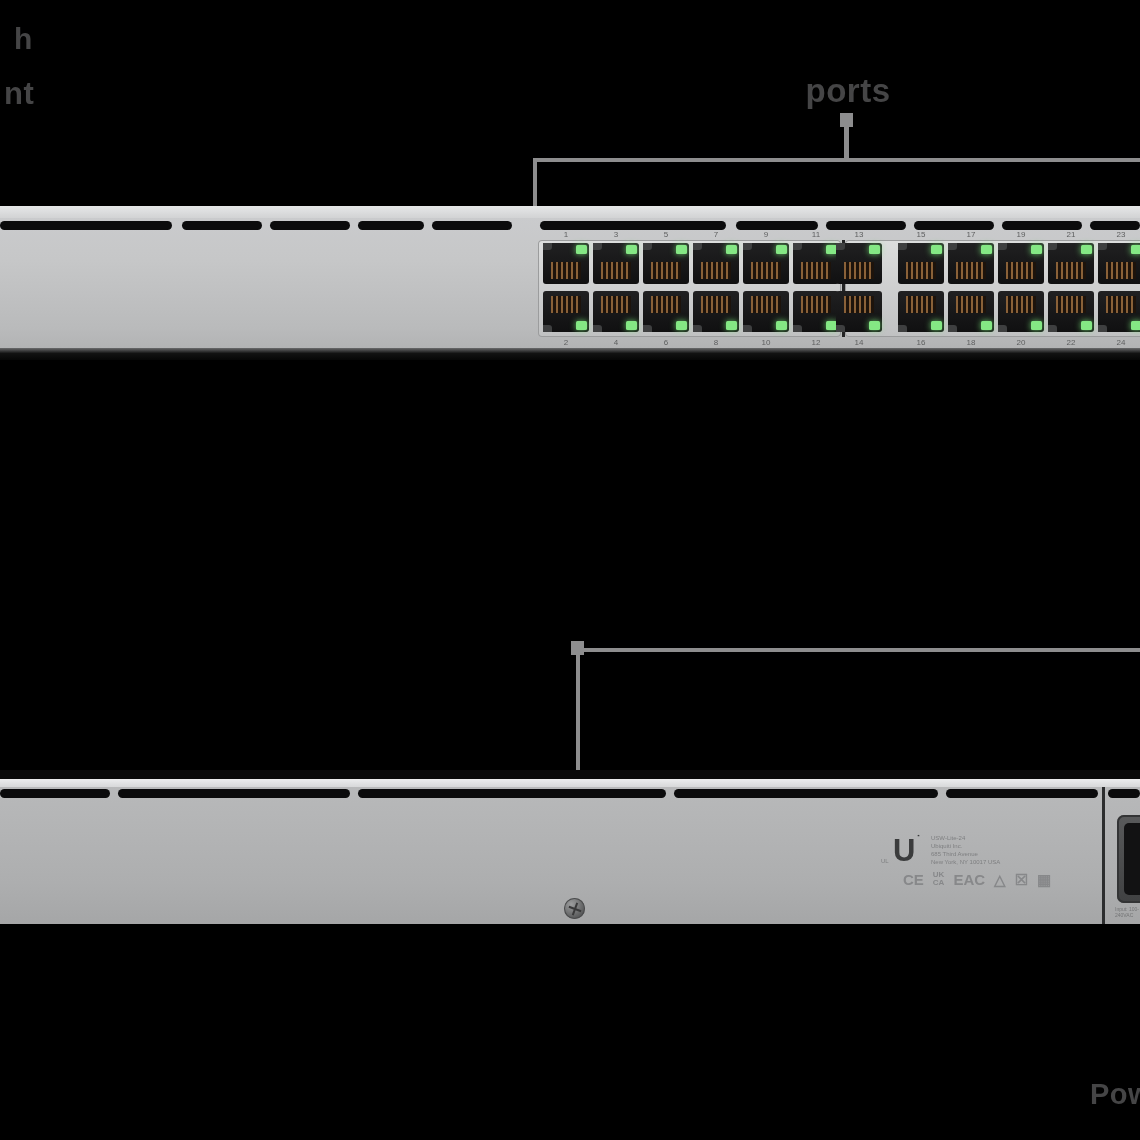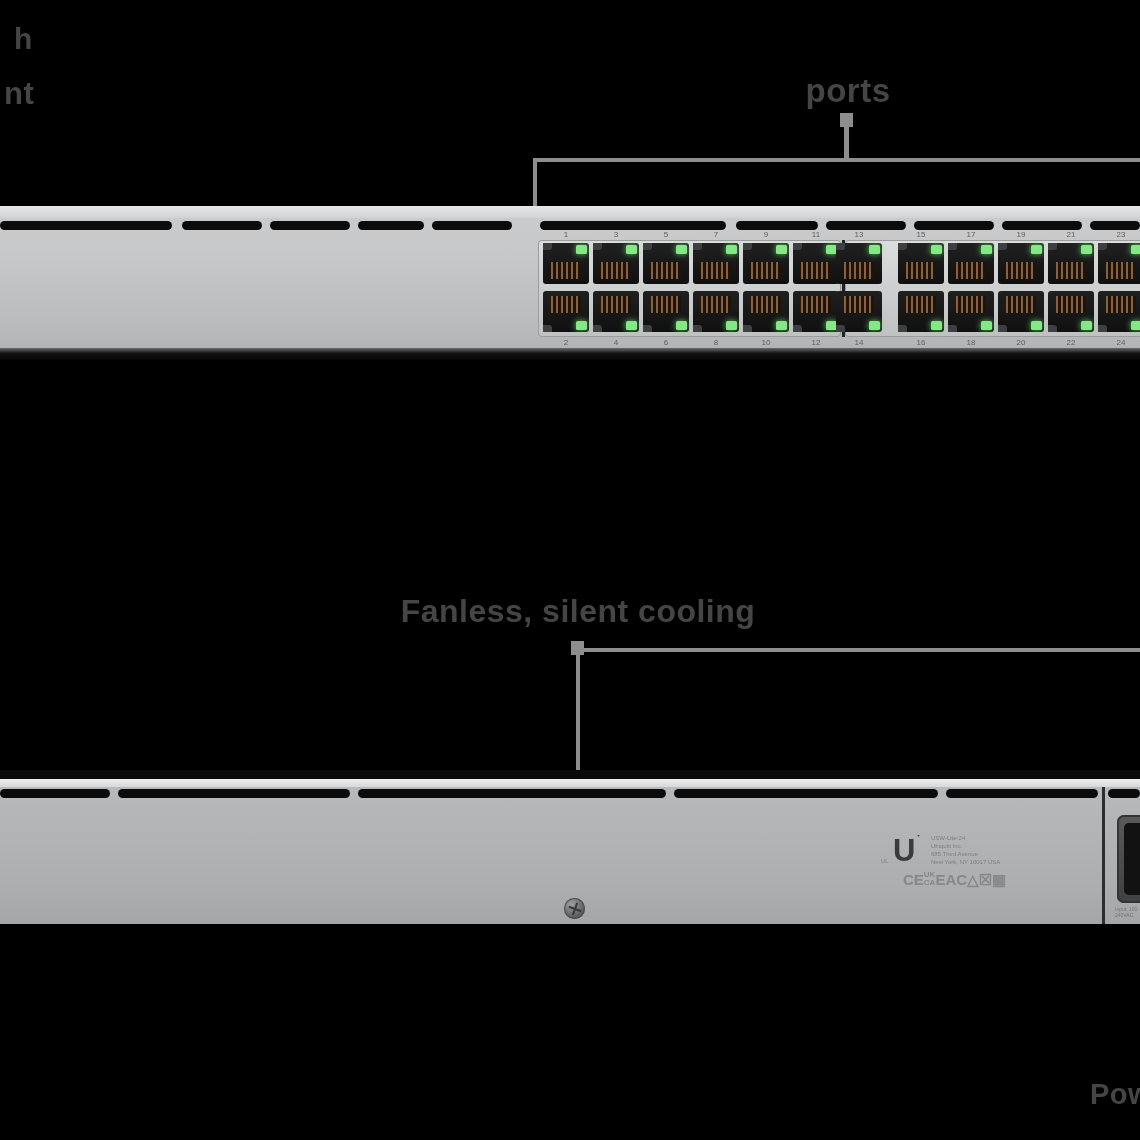--- a/index.html
+++ b/index.html
@@ -35,21 +35,21 @@
   #rear{top:770px;height:170px;background:transparent;}
   #rear .edge-black-top{position:absolute;top:0;left:0;right:0;height:9px;background:#0a0a0a;}
   #rear .strip-top{position:absolute;top:9px;left:0;right:0;height:8px;background:linear-gradient(180deg,#ecedee,#d7d8d9);}
   #rear .bodyfill{position:absolute;top:17px;left:0;right:0;height:137px;
         background:linear-gradient(180deg,#b8b9ba,#adaeaf 70%,#a5a6a7);}
   .devlabel{position:absolute;left:893px;top:62px;color:#828384;}
   .ulogo{position:absolute;left:0;top:3px;font-size:31px;font-weight:bold;color:#3a3b3c;line-height:1;}
   .ulogo .dot{position:absolute;right:-5px;top:-1px;font-size:12px;}
   .devlines{position:absolute;left:38px;top:2px;font-size:6px;line-height:8px;color:#7e7f80;white-space:nowrap;}
   .devprefix{position:absolute;left:-12px;top:26px;font-size:6px;color:#7e7f80;}
-  .certrow{position:absolute;left:903px;top:101px;display:flex;align-items:center;
+  .certrow{position:absolute;left:903px;top:101px;display:flex;gap:9px;align-items:center;
            color:#87888a;font-weight:bold;}
   .cert{font-size:15px;line-height:1;white-space:pre-line;text-align:center;}
   .cert.small{font-size:8px;line-height:8px;}
   .screw{position:absolute;left:564px;top:128px;width:21px;height:21px;border-radius:50%;
          background:radial-gradient(circle at 35% 30%,#9d9e9f,#595a5b 70%);box-shadow:inset 0 0 0 1px #4a4b4c;}
   .screw::before,.screw::after{content:"";position:absolute;background:#39393a;left:50%;top:50%;}
   .screw::before{width:13px;height:2px;transform:translate(-50%,-50%) rotate(20deg);}
   .screw::after{width:2px;height:13px;transform:translate(-50%,-50%) rotate(20deg);}
   .psep{position:absolute;left:1102px;top:17px;width:3px;height:137px;background:#2c2d2e;}
   .pinlet{position:absolute;left:1117px;top:45px;width:34px;height:88px;border-radius:7px;
@@ -231,21 +231,20 @@
           <div class="jack bot">
             <div class="pins"></div>
             <div class="led" style="background: rgb(132, 232, 132);"></div>
           </div>
           <div class="pnum b">24</div>
         </div>
       </div>
     <div class="edge-bottom"></div>
   </div>
 
-  <div class="callout-text" style="left:578px;top:593px;transform:translateX(-50%);font-size:32px;">Fanless, silent cooling</div>
   <div class="cline" style="left:571px;top:641px;width:13px;height:14px;"></div>
   <div class="cline" style="left:578px;top:648px;width:562px;height:4px;"></div>
   <div class="cline" style="left:576px;top:652px;width:4px;height:118px;"></div>
 
   <div id="rear" class="chassis">
     <div class="edge-black-top"></div>
     <div class="strip-top"></div>
     <div class="bodyfill"></div>
     <div id="rear-vents">
         <div class="vent" style="left: 0px; width: 110px; top: 19px;"></div>

